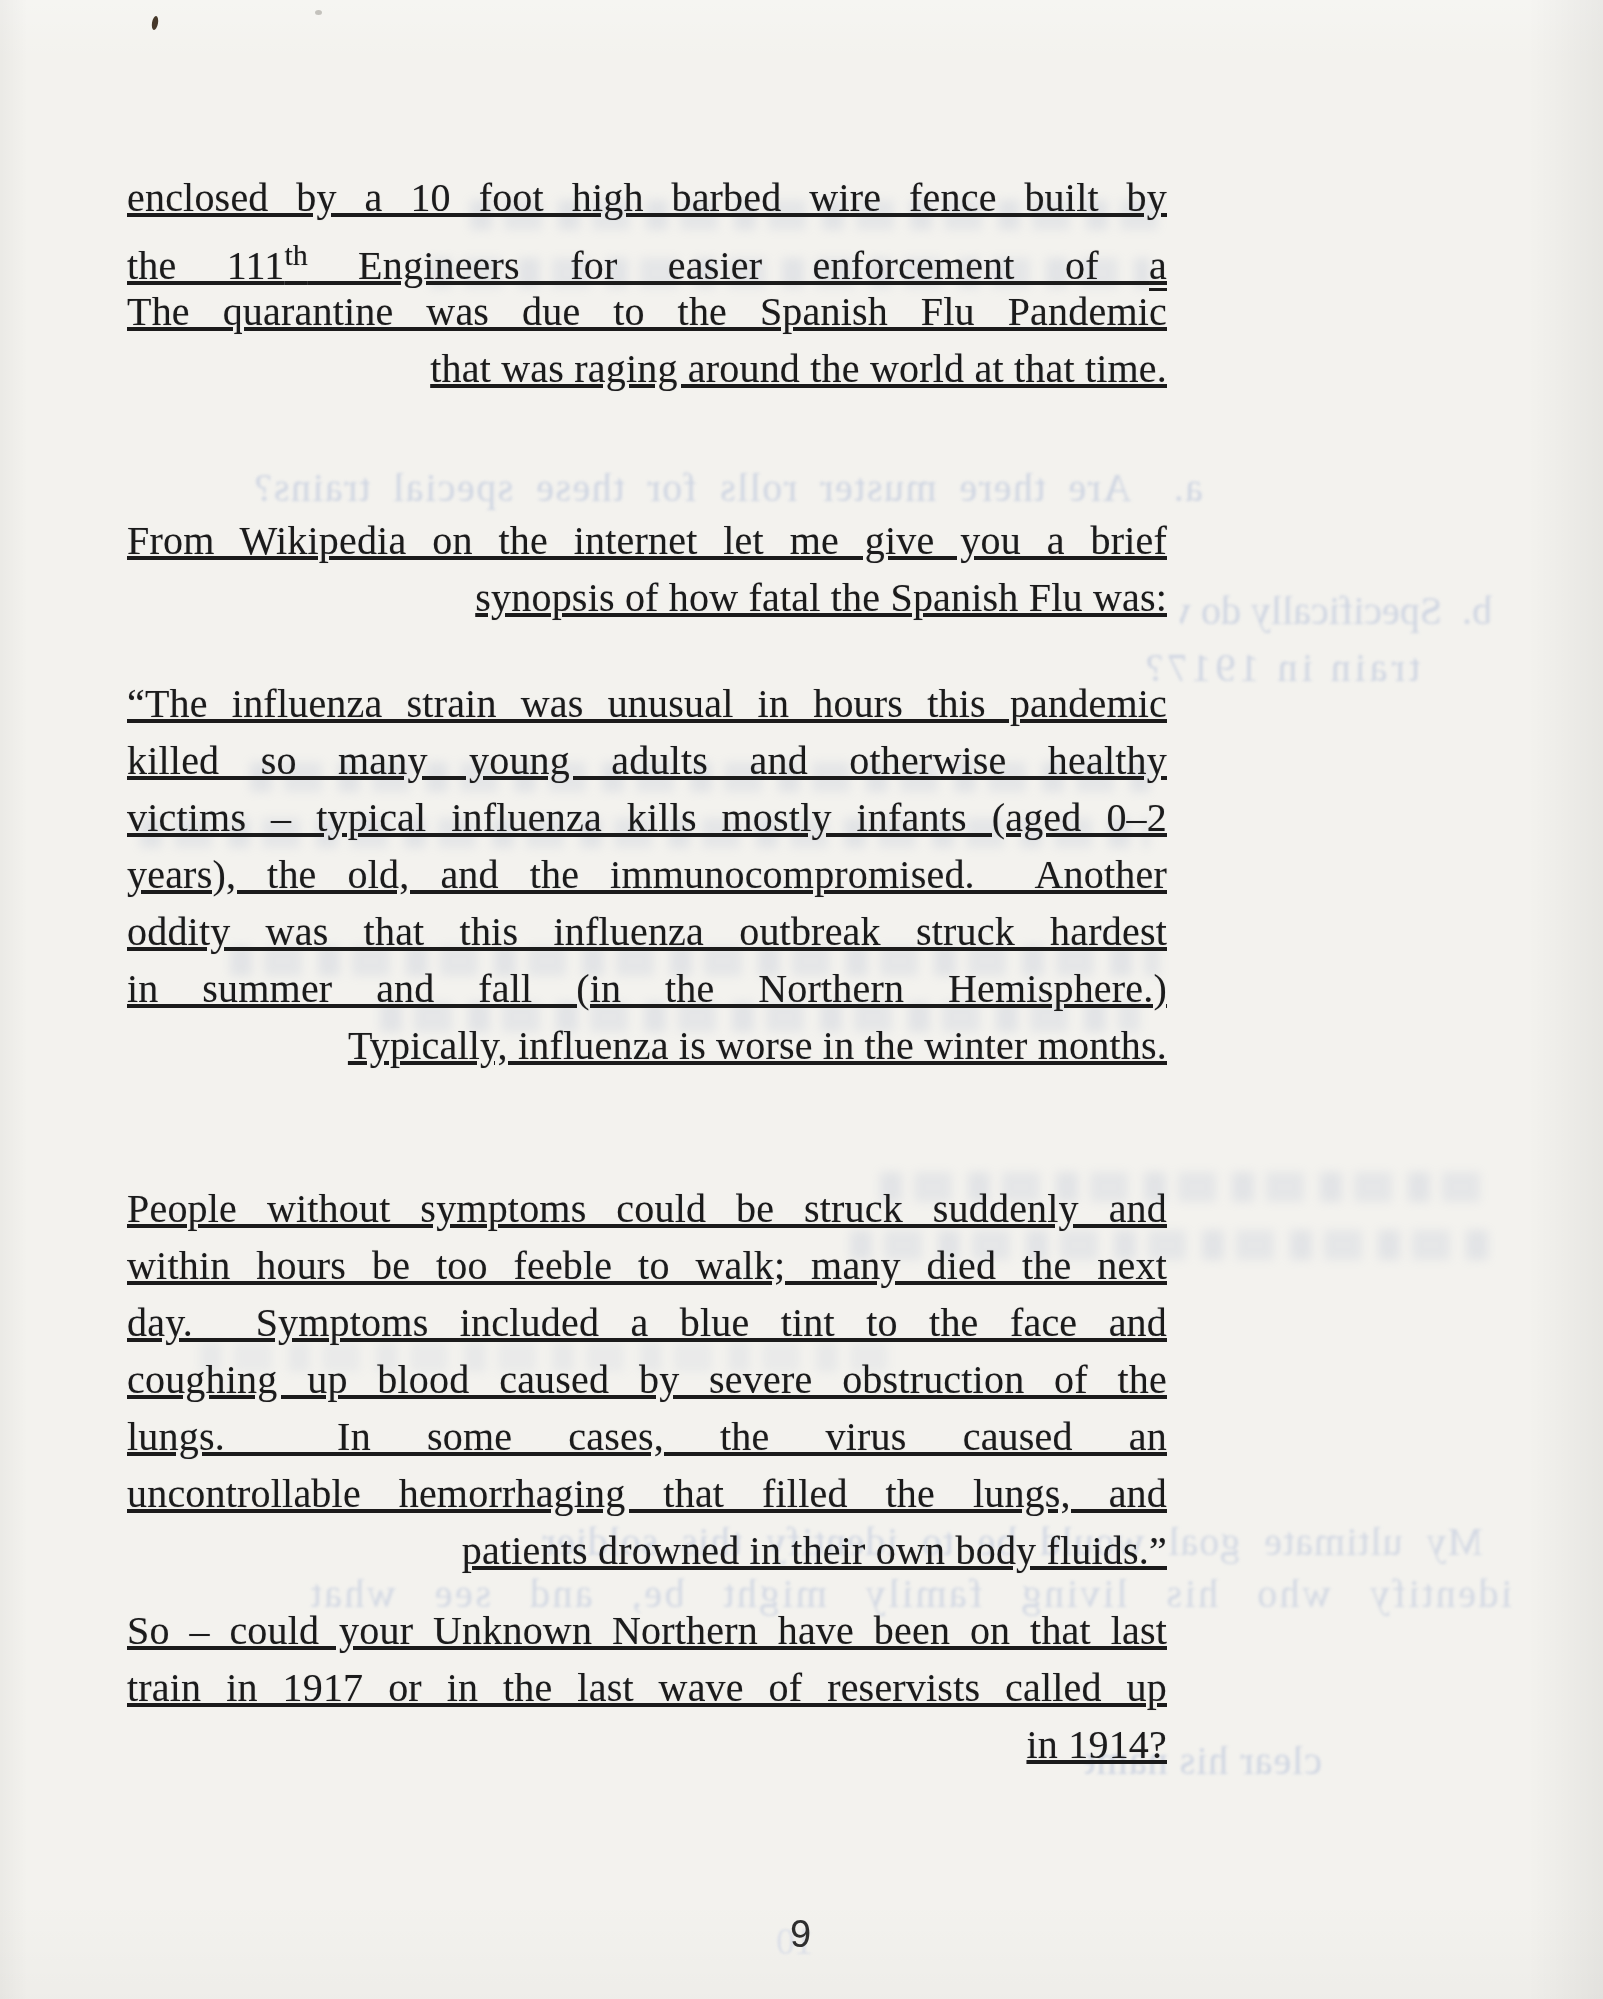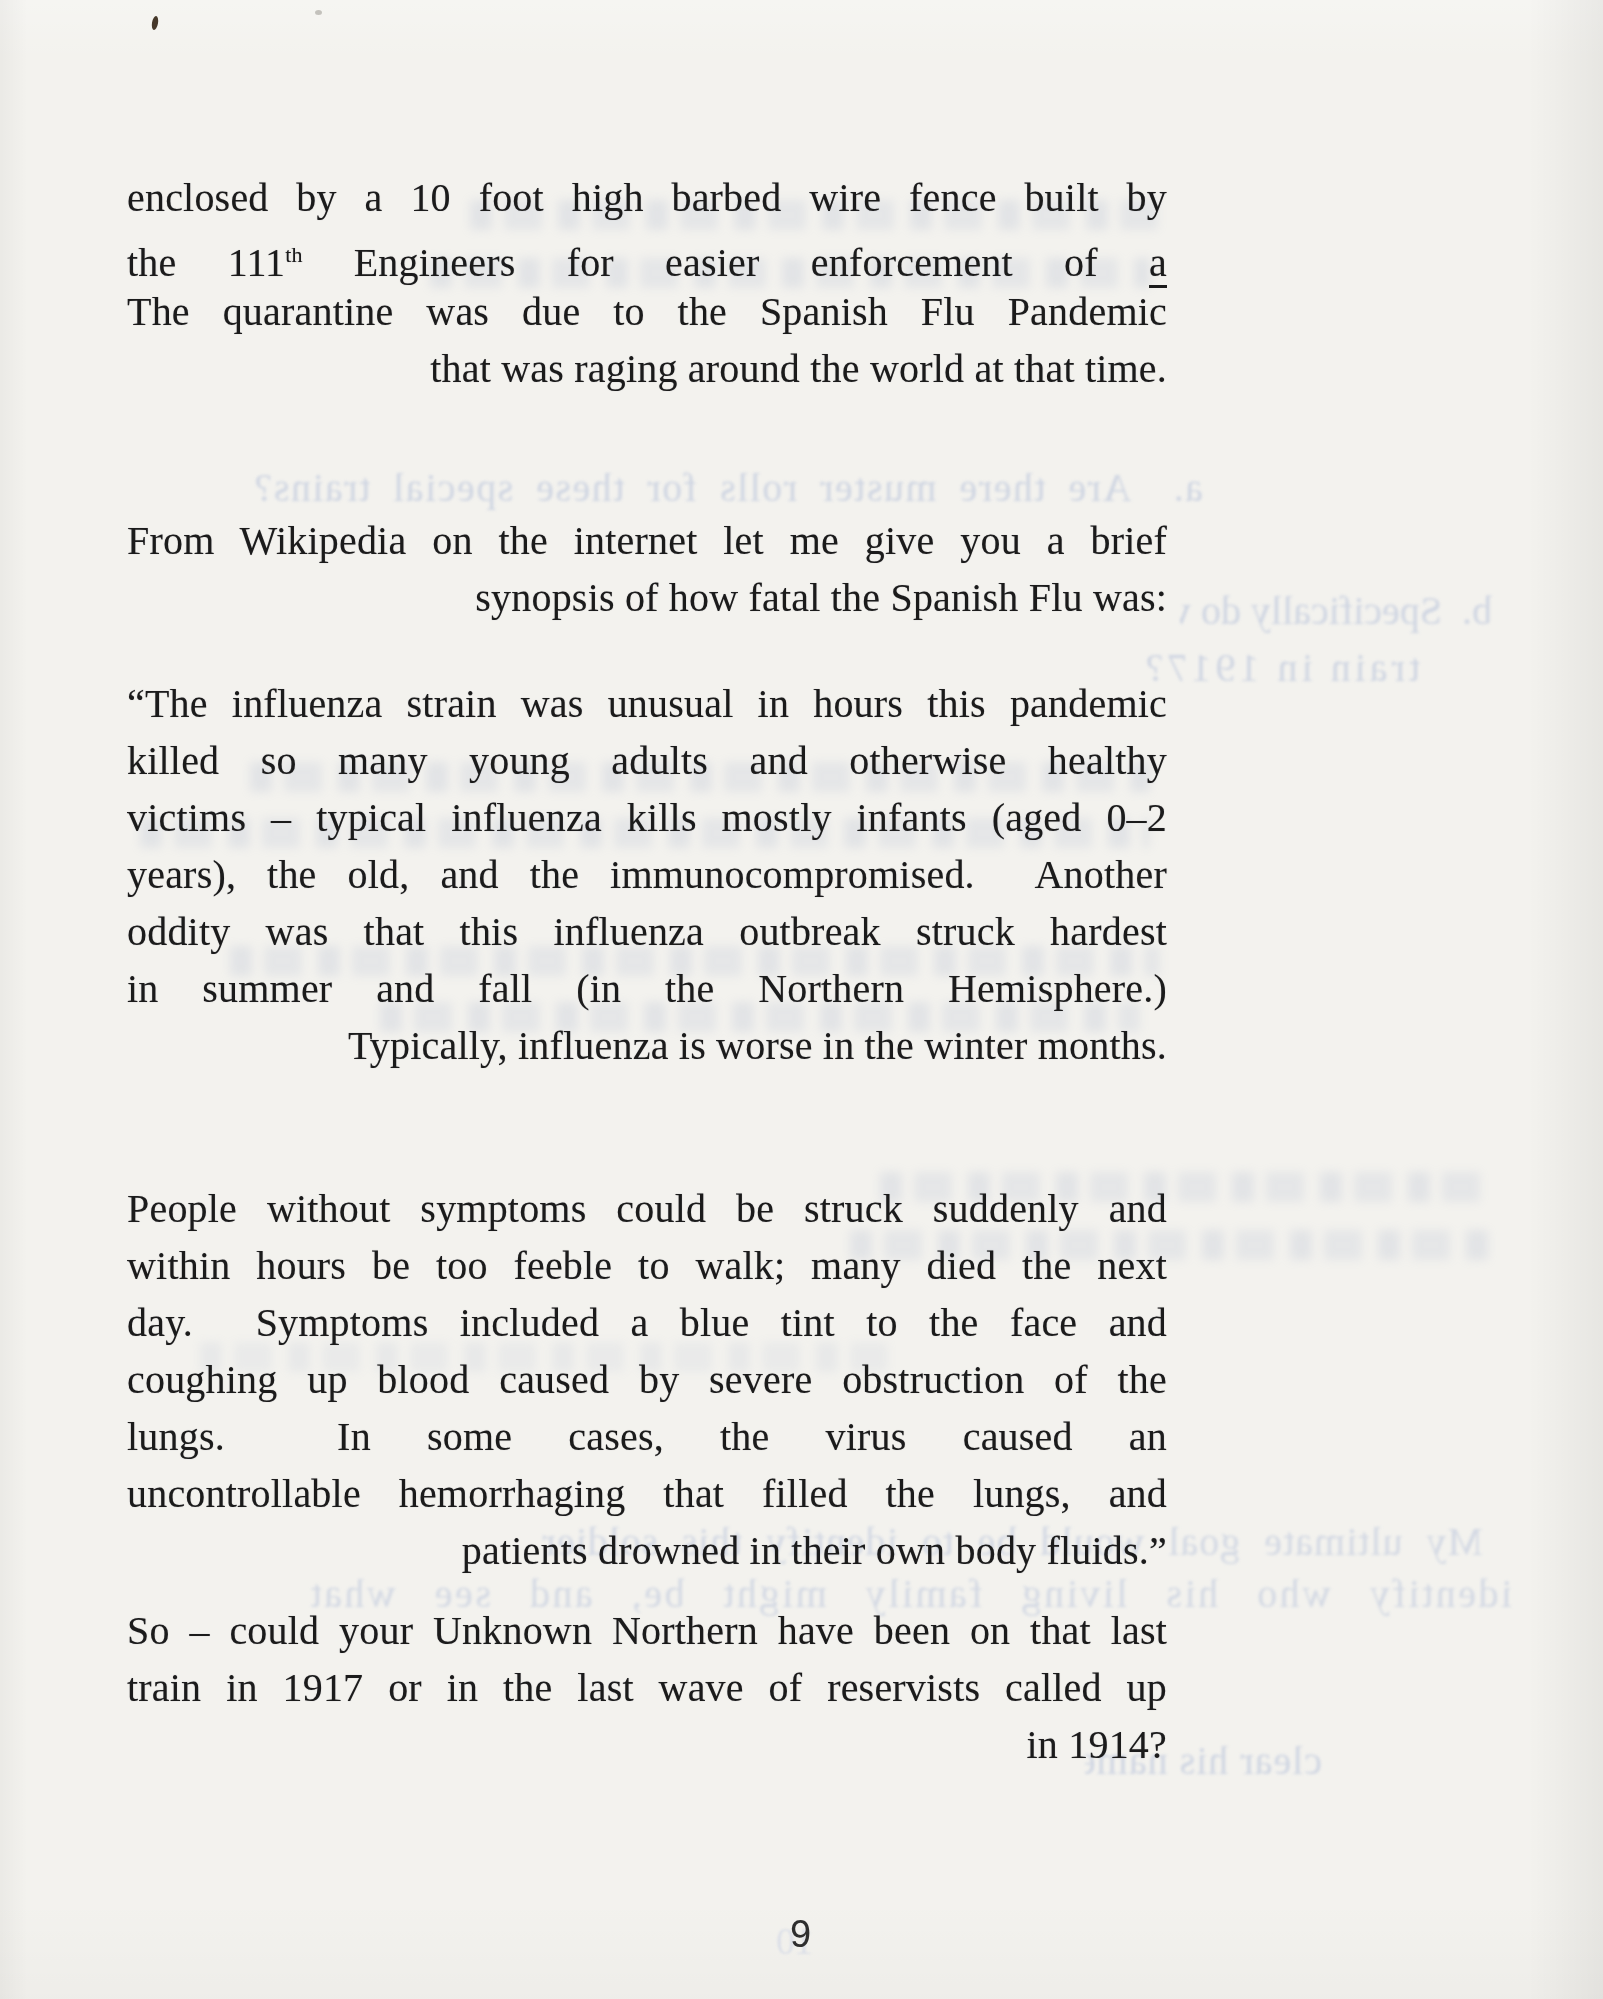--- a/index.html
+++ b/index.html
@@ -13,25 +13,26 @@
     font-family:"Liberation Serif","DejaVu Serif",serif;
     color:#1b1b1b;
     overflow:hidden;
   }
   .textcol{position:absolute;left:127px;width:1040px;}
   .ln{
     height:57px;line-height:57px;font-size:40px;
     letter-spacing:.2px;
     text-shadow:0 0 1px rgba(25,25,45,.30);
     white-space:normal;
+    text-decoration:underline;
   }
   .j{text-align:justify;text-align-last:justify;text-justify:inter-word;}
   .l{text-align:right;}
   .u{text-decoration:underline;text-decoration-thickness:3px;text-underline-offset:9px;}
-  sup{font-size:22px;vertical-align:super;letter-spacing:0;}
+  sup{font-size:30px;vertical-align:super;letter-spacing:0;}
   .pagenum{
     position:absolute;left:790px;top:1910px;
     font-size:38px;color:#2e2e2e;line-height:48px;
     font-family:"Liberation Sans","DejaVu Sans",sans-serif;
   }
   
   .ghost{
     position:absolute;
     transform:scaleX(-1);
     color:#c6cedf;

